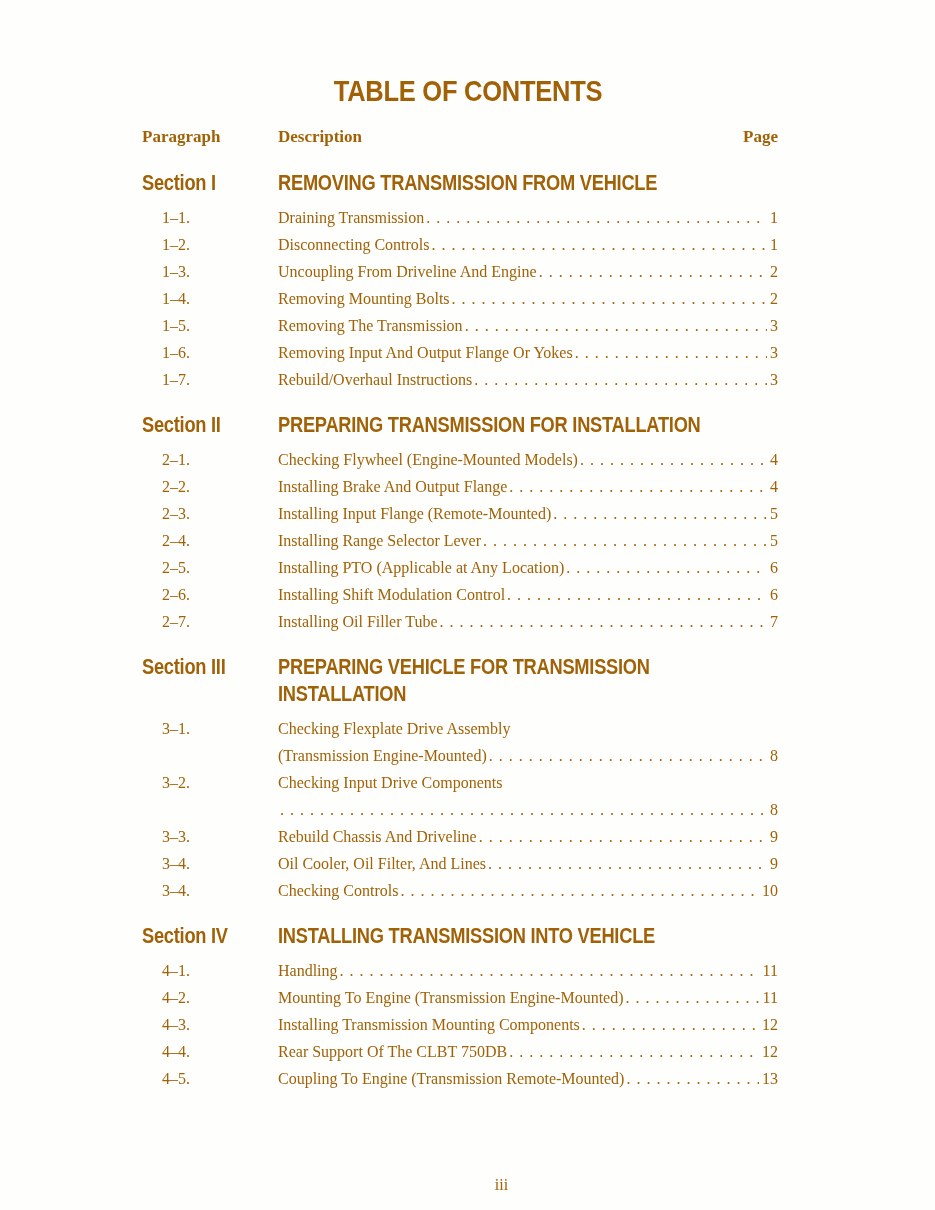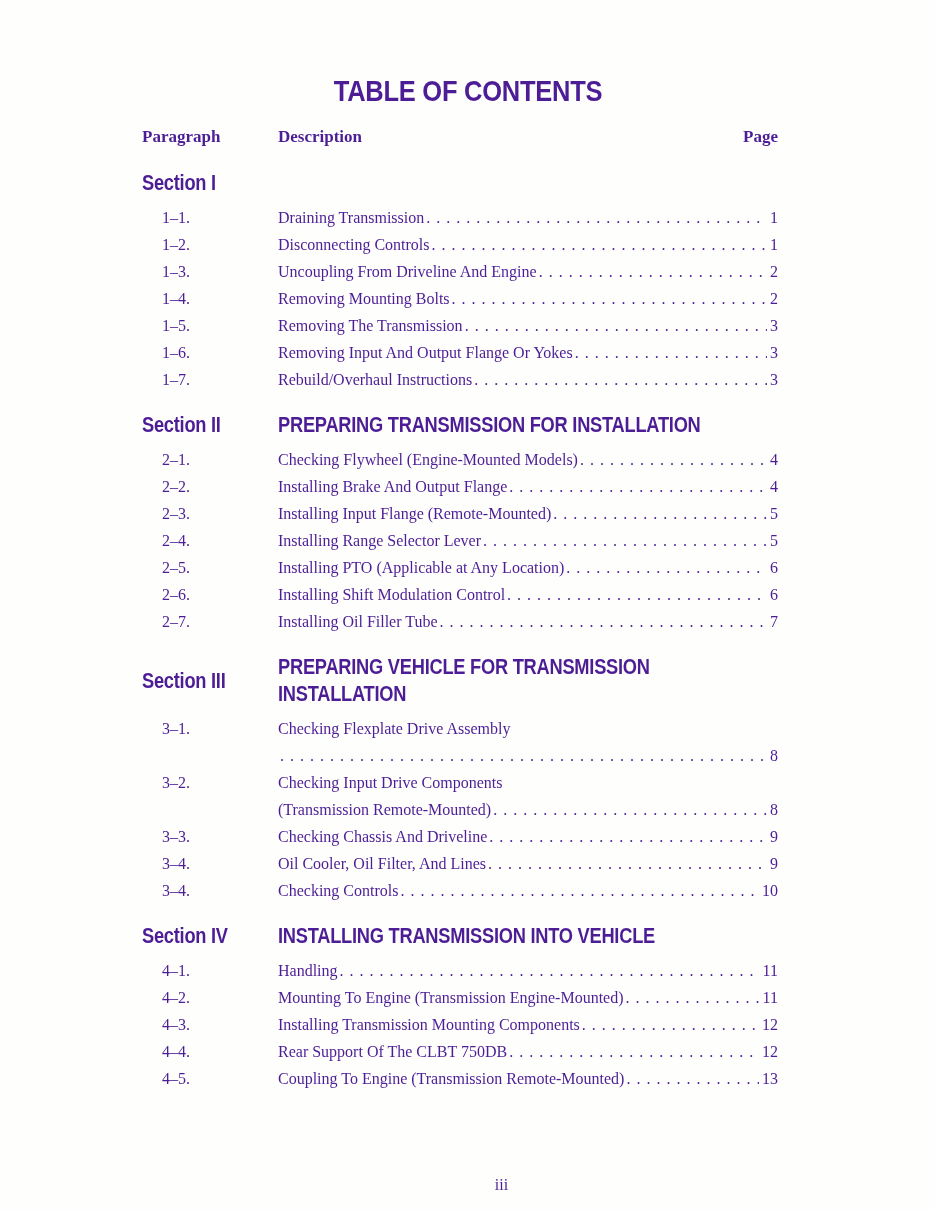--- a/index.html
+++ b/index.html
@@ -1,21 +1,21 @@
 <!DOCTYPE html>
 <html><head>
 <meta charset="utf-8">
 <style>
   html,body { margin:0; padding:0; background:#e8e8e8; }
   .page {
     position:relative;
     width:935px; height:1210px;
     margin:0 auto;
     background:#fefefd;
-    color:#4c1d95;
+    color:#a16207;
     font-family:"Liberation Serif", serif;
     overflow:hidden;
   }
   .doc-title-wrap {
     position:absolute; top:74px; left:0; width:100%;
     text-align:center;
   }
   .cond {
     display:inline-block;
     font-family:"Liberation Sans", sans-serif;
@@ -34,21 +34,21 @@
     font-weight:bold; font-size:17px;
   }
   .col-heads .ch-para { width:136px; flex-shrink:0; }
   .col-heads .ch-desc { flex:1; }
   .col-heads .ch-page { text-align:right; }
 
   .toc-content {
     position:absolute; top:170px; left:142px; width:636px;
   }
   .section { margin-bottom:19px; }
-  .sec-head { display:flex; align-items:center; margin-bottom:7px; }
+  .sec-head { display:flex; align-items:flex-start; margin-bottom:7px; }
   .sec-id-col { width:136px; flex-shrink:0; }
   .sec-id-col .cond, .sec-title .cond {
     font-size:21.5px;
     transform-origin:0 50%;
     line-height:27px;
   }
   .sec-title { flex:1; }
   .sec-title .line2:empty { display:none; }
 
   .entry-line {
@@ -87,20 +87,23 @@
   <div class="col-heads">
     <span class="ch-para">Paragraph</span>
     <span class="ch-desc">Description</span>
     <span class="ch-page">Page</span>
   </div>
 
   <div class="toc-content">
       <div class="section">
         <div class="sec-head">
           <div class="sec-id-col"><span class="cond">Section I</span></div>
+          <div class="sec-title">
+            <div><span class="cond">REMOVING TRANSMISSION FROM VEHICLE</span></div>
+          </div>
         </div>
         <div class="entry">
           <div class="entry-line">
             <span class="num">1–1.</span>
             <span class="desc">Draining Transmission</span>
             <span class="leader"></span>
             <span class="pg">1</span>
           </div>
         </div>
         <div class="entry">
@@ -224,40 +227,40 @@
             <div class="line2"><span class="cond">INSTALLATION</span></div>
           </div>
         </div>
         <div class="entry">
           <div class="entry-line">
             <span class="num">3–1.</span>
             <span class="desc">Checking Flexplate Drive Assembly</span>
           </div>
           <div class="entry-line">
             <span class="num"></span>
+            <span class="desc">(Transmission Engine-Mounted)</span>
             <span class="leader"></span>
             <span class="pg">8</span>
           </div>
         </div>
         <div class="entry">
           <div class="entry-line">
             <span class="num">3–2.</span>
             <span class="desc">Checking Input Drive Components</span>
           </div>
           <div class="entry-line">
             <span class="num"></span>
-            <span class="desc">(Transmission Remote-Mounted)</span>
             <span class="leader"></span>
             <span class="pg">8</span>
           </div>
         </div>
         <div class="entry">
           <div class="entry-line">
             <span class="num">3–3.</span>
-            <span class="desc">Checking Chassis And Driveline</span>
+            <span class="desc">Rebuild Chassis And Driveline</span>
             <span class="leader"></span>
             <span class="pg">9</span>
           </div>
         </div>
         <div class="entry">
           <div class="entry-line">
             <span class="num">3–4.</span>
             <span class="desc">Oil Cooler, Oil Filter, And Lines</span>
             <span class="leader"></span>
             <span class="pg">9</span>

